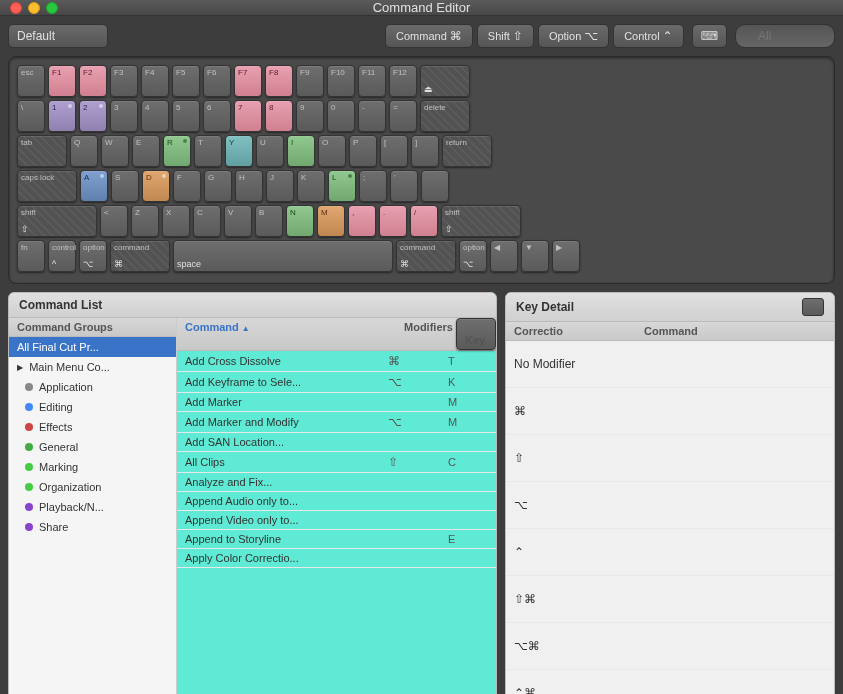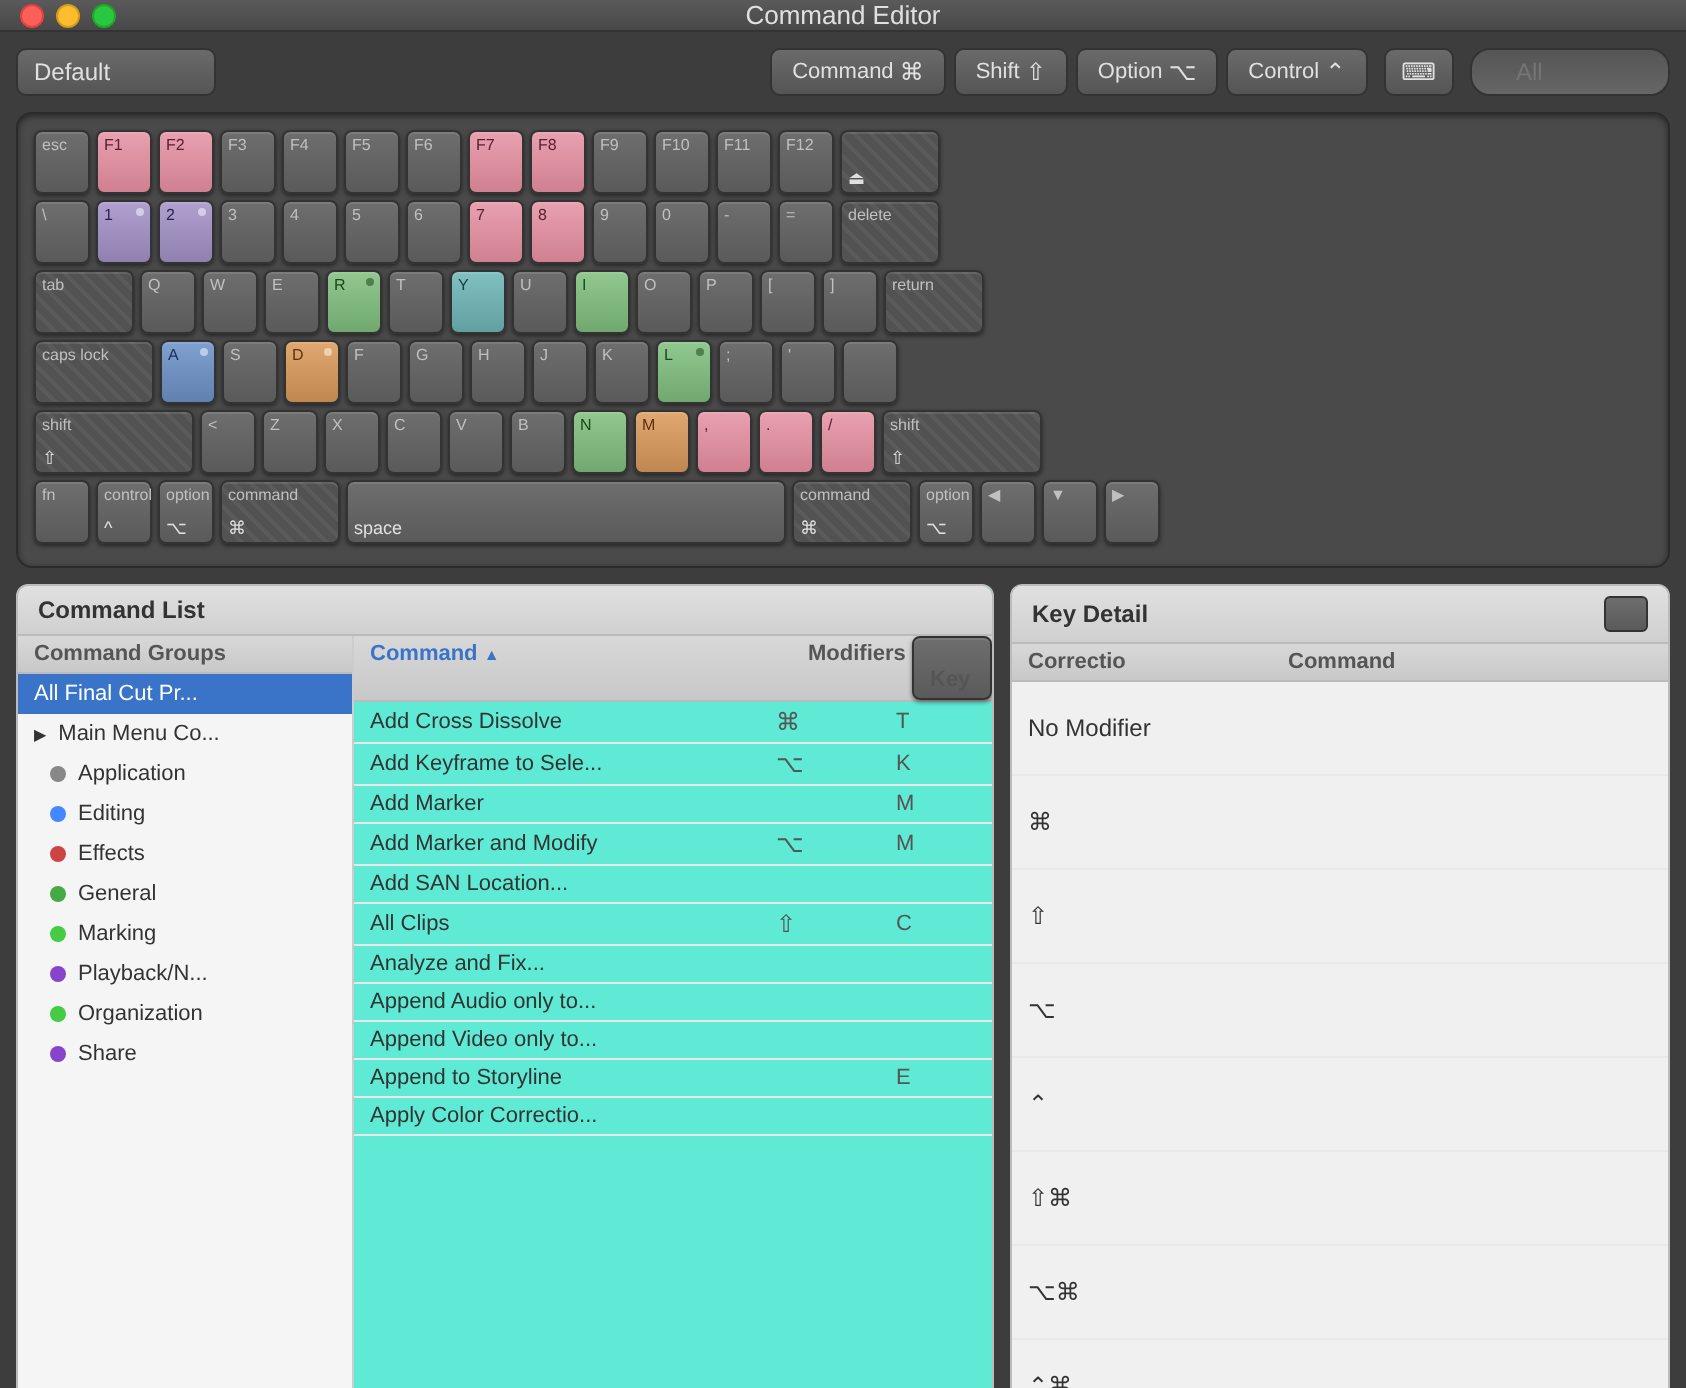--- a/index.html
+++ b/index.html
@@ -729,26 +729,26 @@
               </div>
               <div class="group-item">
                 <div class="group-dot" style="background: rgb(68, 170, 68);"></div>
                 <span>General</span>
               </div>
               <div class="group-item">
                 <div class="group-dot" style="background: rgb(68, 204, 68);"></div>
                 <span>Marking</span>
               </div>
               <div class="group-item">
+                <div class="group-dot" style="background: rgb(68, 204, 68);"></div>
+                <span>Organization</span>
+              </div>
+              <div class="group-item">
                 <div class="group-dot" style="background: rgb(136, 68, 204);"></div>
                 <span>Playback/N...</span>
-              </div>
-              <div class="group-item">
-                <div class="group-dot" style="background: rgb(68, 204, 68);"></div>
-                <span>Organization</span>
               </div>
               <div class="group-item">
                 <div class="group-dot" style="background: rgb(136, 68, 204);"></div>
                 <span>Share</span>
               </div>
             </div>
         </div>
 
         <div class="commands-col">
           <div class="commands-header">

